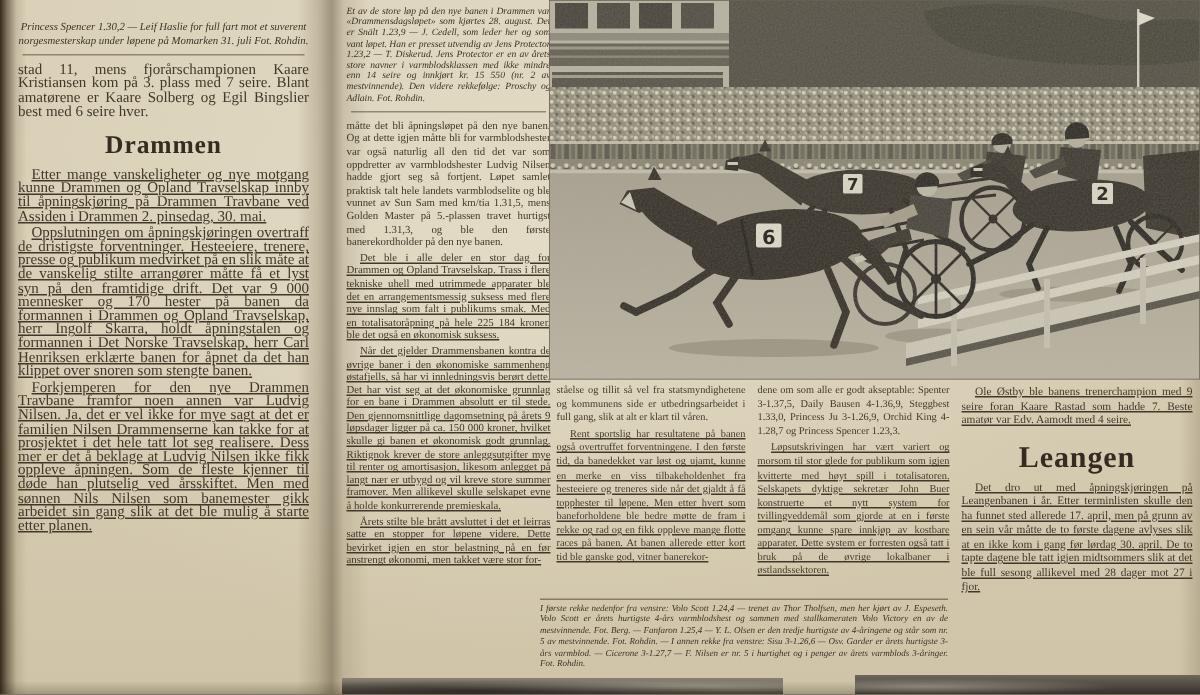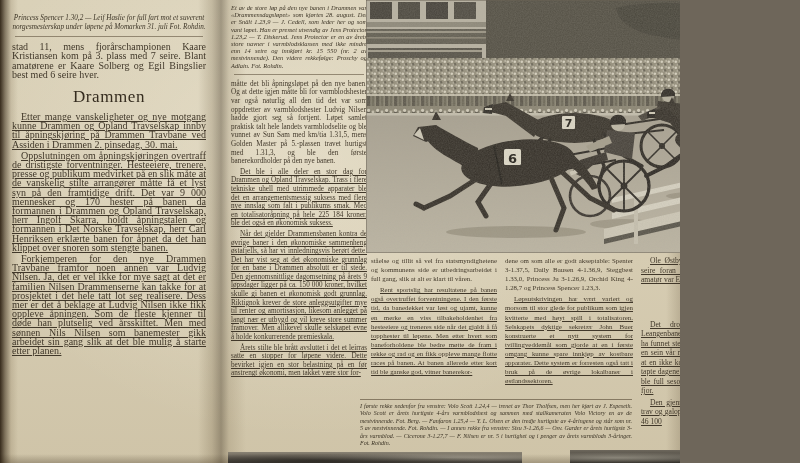--- a/index.html
+++ b/index.html
@@ -1,33 +1,33 @@
 <!DOCTYPE html>
 <html><head>
 <meta charset="utf-8">
 <style>
   html,body{margin:0;padding:0;background:#6e665a;}
   .page{
-    position:relative;width:680px;height:463px;overflow:hidden;
+    position:relative;width:800px;height:463px;overflow:hidden;
     font-family:"Liberation Serif","DejaVu Serif",serif;color:#41382a;
     background:
       linear-gradient(90deg, rgba(46,34,20,.95) 0px, rgba(60,46,28,.55) 5px, rgba(110,92,62,.18) 11px, rgba(110,92,62,0) 18px),
       linear-gradient(90deg, rgba(0,0,0,0) 198px, rgba(96,80,52,.22) 212px, rgba(58,46,28,.38) 221px, rgba(120,104,74,.20) 229px, rgba(0,0,0,0) 246px),
       linear-gradient(270deg, rgba(84,68,44,.20) 0px, rgba(84,68,44,0) 14px),
       linear-gradient(0deg, rgba(58,46,28,.30) 0px, rgba(58,46,28,0) 9px),
       radial-gradient(ellipse at 45% 35%, rgba(255,251,238,.30), rgba(255,251,238,0) 65%),
       linear-gradient(180deg,#dad1b8 0%,#d6ccb2 55%,#cfc4a8 100%);
   }
   .abs{position:absolute;}
   .body{font-size:10px;line-height:9.2px;text-align:justify;margin:0 0 2px 0;}
   .indent{text-indent:9px;text-decoration:underline;}
   .caption{font-style:italic;font-size:7.2px;line-height:8.6px;text-align:center;margin:0;color:#3c3426;}
   .caption-sm{font-size:6.4px;line-height:7.2px;text-align:justify;margin:0;color:#3a3224;font-style:italic;}
   .rule{height:1px;background:rgba(72,58,38,.5);margin:5px 3px;}
-  h2{font-size:17px;line-height:20px;font-weight:normal;text-align:center;margin:8px 0 5px 0;letter-spacing:.6px;color:#352c1f;}
+  h2{font-size:17px;line-height:20px;font-weight:bold;text-align:center;margin:8px 0 5px 0;letter-spacing:.6px;color:#352c1f;}
   .col-left{left:12px;top:14px;width:194px;}
   .col-mid{left:231px;top:4px;width:136px;}
   .col-mid .body{font-size:7.2px;line-height:8.6px;}
   .col-r1{left:371px;top:256px;width:126px;}
   .col-r2{left:505px;top:256px;width:128px;}
   .rcol .body{font-size:6.9px;line-height:9.1px;}
   .col-r3{left:641px;top:256px;width:154px;}
   .col-r3 .body{font-size:7.6px;line-height:9.5px;}
   .col-r3 h2{font-size:20px;margin:10px 0 5px 0;}
   .photo{left:366px;top:0;width:434px;height:253px;margin:0;}
@@ -240,21 +240,20 @@
 
   <section class="abs col-r2 rcol">
     <p class="body">dene om som alle er godt akseptable: Spenter 3-1.37,5, Daily Bausen 4-1.36,9, Steggbest 1.33,0, Princess Ju 3-1.26,9, Orchid King 4-1.28,7 og Princess Spencer 1.23,3.</p>
     <p class="body indent">Løpsutskrivingen har vært variert og morsom til stor glede for publikum som igjen kvitterte med høyt spill i totalisatoren. Selskapets dyktige sekretær John Buer konstruerte et nytt system for tvillingveddemål som gjorde at en i første omgang kunne spare innkjøp av kostbare apparater. Dette system er forresten også tatt i bruk på de øvrige lokalbaner i østlandssektoren.</p>
   </section>
 
   <section class="abs col-r3">
     <p class="body indent">Ole Østby ble banens trenerchampion med 9 seire foran Kaare Rastad som hadde 7. Beste amatør var Edv. Aamodt med 4 seire.</p>
     <h2>Leangen</h2>
     <p class="body indent">Det dro ut med åpningskjøringen på Leangenbanen i år. Etter terminlisten skulle den ha funnet sted allerede 17. april, men på grunn av en sein vår måtte de to første dagene avlyses slik at en ikke kom i gang før lørdag 30. april. De to tapte dagene ble tatt igjen midtsommers slik at det ble full sesong allikevel med 28 dager mot 27 i fjor.</p>
-    <p class="body indent">Den gjennomsnittlige totalisatoromsetning for trav og galoppløpene viser en liten stigning fra kr. 46 100</p>
   </section>
 
   <aside class="abs footnote">
     <p>I første rekke nedenfor fra venstre: Volo Scott 1.24,4 — trenet av Thor Tholfsen, men her kjørt av J. Espeseth. Volo Scott er årets hurtigste 4-års varmblodshest og sammen med stallkameraten Volo Victory en av de mestvinnende. Fot. Berg. — Fanfaron 1.25,4 — Y. L. Olsen er den tredje hurtigste av 4-åringene og står som nr. 5 av mestvinnende. Fot. Rohdin. — I annen rekke fra venstre: Sisu 3-1.26,6 — Osv. Garder er årets hurtigste 3-års varmblod. — Cicerone 3-1.27,7 — F. Nilsen er nr. 5 i hurtighet og i penger av årets varmblods 3-åringer. Fot. Rohdin.</p>
   </aside>
 
   <div class="abs strip strip-a"></div>
   <div class="abs strip strip-b"></div>
 
 </div>

